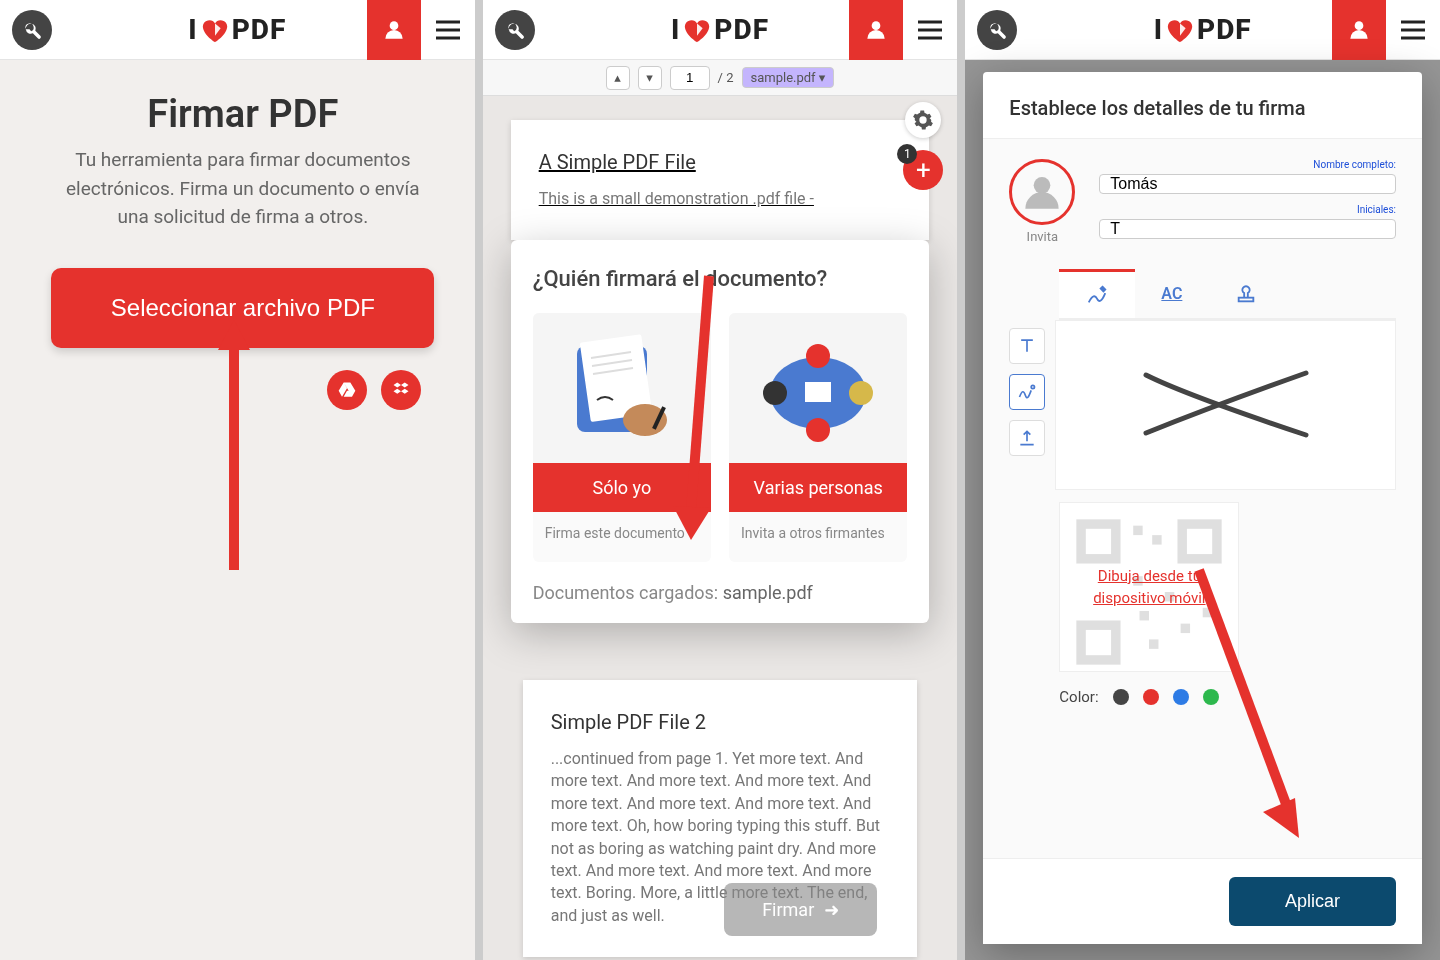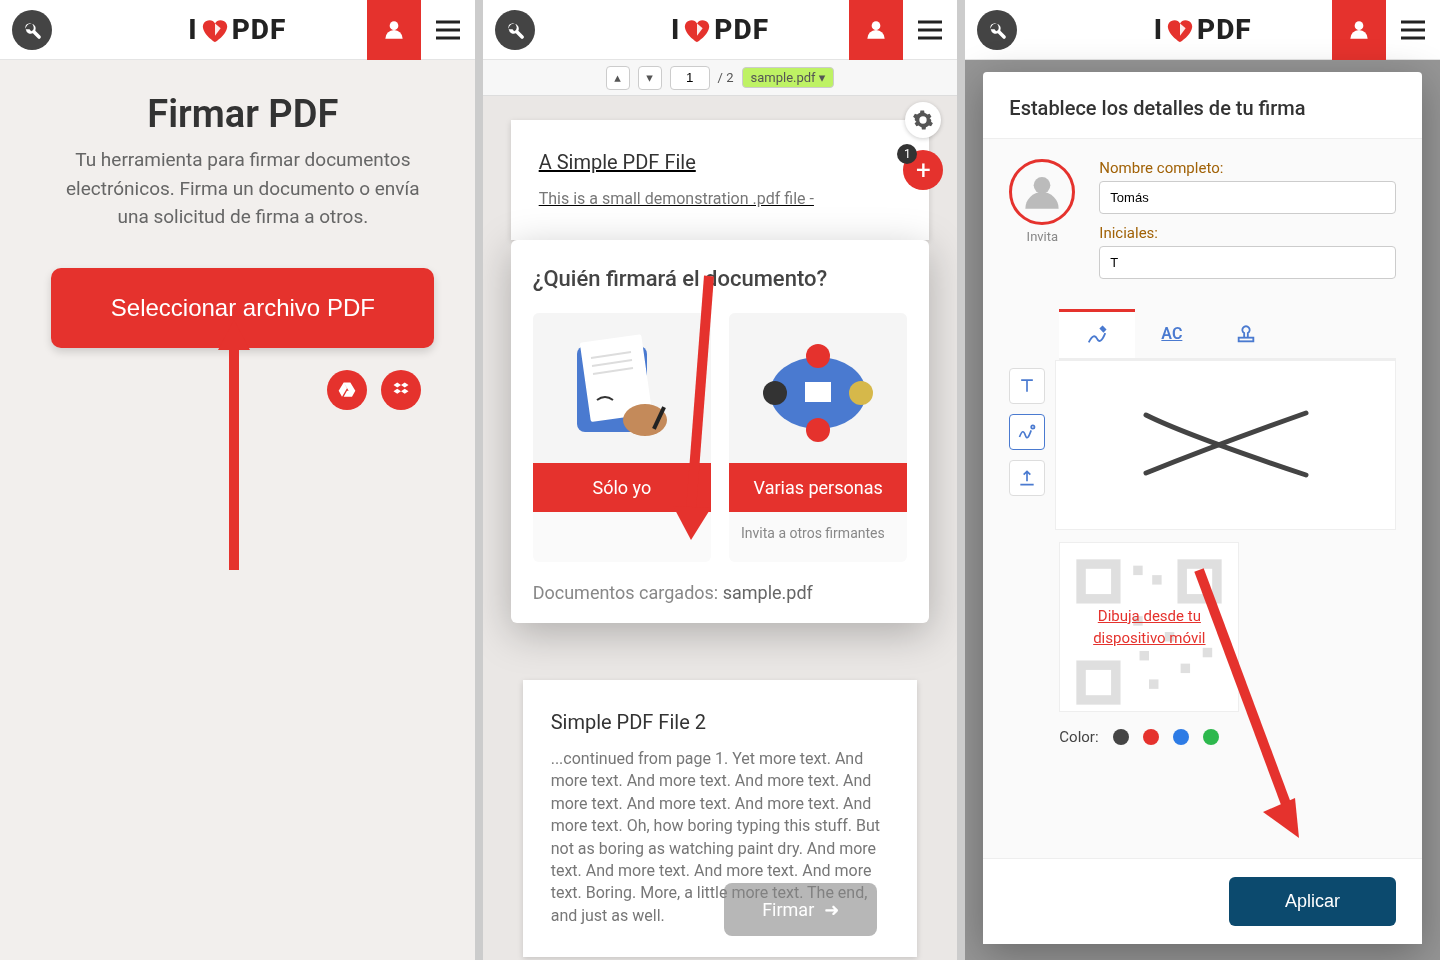--- a/index.html
+++ b/index.html
@@ -28,21 +28,21 @@
 .p1-clouds { display: flex; gap: 14px; justify-content: flex-end; margin: 22px 26px 0 0; }
 .cloud-btn { width: 40px; height: 40px; border-radius: 50%; background: #e5322d; display: flex; align-items: center; justify-content: center; cursor: pointer; }
 .cloud-btn svg { width: 20px; height: 20px; fill: #fff; }
 
 
 .p2 { background: #eae7e5; }
 .p2 .hdr { background: #fff; }
 .p2-toolbar { height: 36px; background: #f7f7f7; border-bottom: 1px solid #ddd; display: flex; align-items: center; justify-content: center; gap: 8px; font-size: 13px; color: #555; }
 .p2-toolbar .nav { width: 24px; height: 24px; border: 1px solid #ccc; border-radius: 4px; display: flex; align-items: center; justify-content: center; cursor: pointer; background: #fff; }
 .p2-toolbar input { width: 40px; height: 24px; text-align: center; border: 1px solid #ccc; border-radius: 4px; }
-.p2-toolbar .file { border: 1px solid #ccc; padding: 2px 8px; border-radius: 4px; background: #bef264; cursor: pointer; }
+.p2-toolbar .file { border: 1px solid #ccc; padding: 2px 8px; border-radius: 4px; background: #c4b5fd; cursor: pointer; }
 .p2-docarea { position: relative; padding: 24px 28px; text-decoration: underline; }
 .p2-page { background: #fff; padding: 30px 28px; box-shadow: 0 2px 6px rgba(0,0,0,0.15); margin-bottom: 26px; }
 .p2-page h3 { font-size: 20px; font-weight: 400; color: #333; margin-bottom: 14px; }
 .p2-page p { font-size: 16px; color: #777; line-height: 1.4; }
 .p2-side { position: absolute; right: 14px; top: 6px; display: flex; flex-direction: column; gap: 12px; align-items: center; }
 .p2-side .gear { width: 36px; height: 36px; border-radius: 50%; background: #fff; box-shadow: 0 1px 4px rgba(0,0,0,0.2); display: flex; align-items: center; justify-content: center; cursor: pointer; }
 .p2-side .gear svg { width: 22px; height: 22px; fill: #555; }
 .p2-side .add { width: 40px; height: 40px; border-radius: 50%; background: #e5322d; color: #fff; font-size: 26px; display: flex; align-items: center; justify-content: center; cursor: pointer; position: relative; }
 .p2-side .badge { position: absolute; top: -6px; left: -6px; width: 20px; height: 20px; border-radius: 50%; background: #333; color: #fff; font-size: 12px; display: flex; align-items: center; justify-content: center; }
 
@@ -64,22 +64,22 @@
 .p3-dim { position: absolute; inset: 60px 0 0 0; background: rgba(120,120,120,0.55); }
 .p3-modal { position: absolute; left: 18px; right: 18px; top: 72px; bottom: 16px; background: #fff; border-radius: 4px; box-shadow: 0 10px 40px rgba(0,0,0,0.3); display: flex; flex-direction: column; }
 .p3-modal h2 { font-size: 20px; font-weight: 500; color: #333; padding: 24px 26px 18px; }
 .p3-form { flex: 1; background: #fafafa; padding: 20px 26px; overflow: auto; border-top: 1px solid #eee; border-bottom: 1px solid #eee; }
 .p3-row1 { display: flex; gap: 24px; margin-bottom: 20px; }
 .p3-avatar { text-align: center; }
 .p3-avatar .circ { width: 66px; height: 66px; border: 3px solid #e5322d; border-radius: 50%; display: flex; align-items: center; justify-content: center; margin-bottom: 4px; }
 .p3-avatar .circ svg { width: 40px; height: 40px; fill: #bbb; }
 .p3-avatar .lbl { font-size: 13px; color: #888; }
 .p3-fields { flex: 1; }
-.p3-fields label { display: block; font-size: 15px; color: #a16207; margin-bottom: 4px; }
-.p3-fields input { width: 100%; padding: 8px 10px; border: 1px solid #ccc; border-radius: 4px; font-size: 13px; margin-bottom: 10px; }
+.p3-fields label { display: block; font-size: 10px; color: #1d4ed8; margin-bottom: 4px; text-align: right; }
+.p3-fields input { width: 100%; padding: 0 10px; border: 1px solid #ccc; border-radius: 4px; font-size: 16px; margin-bottom: 10px; }
 
 .p3-tabs { display: flex; border-bottom: 2px solid #eee; margin-left: 50px; }
 .p3-tab { flex: 0 0 auto; padding: 12px 26px; cursor: pointer; display: flex; align-items: center; justify-content: center; color: #4a7ad0; position: relative; }
 .p3-tab.active { border-top: 3px solid #e5322d; background: #fff; }
 .p3-tab svg { width: 24px; height: 22px; }
 
 .p3-canvas-area { display: flex; gap: 10px; margin-top: 0; }
 .p3-tools { display: flex; flex-direction: column; gap: 10px; padding-top: 8px; }
 .p3-tool { width: 36px; height: 36px; border: 1px solid #ddd; border-radius: 4px; background: #fff; display: flex; align-items: center; justify-content: center; cursor: pointer; color: #4a7ad0; }
 .p3-tool.active { border-color: #4a7ad0; }
@@ -231,20 +231,21 @@
                 <rect x="28" y="10" width="62" height="80" rx="2" fill="#fff" transform="rotate(-8 60 50)"></rect>
                 <line x1="34" y1="30" x2="74" y2="24" stroke="#ddd" stroke-width="2"></line>
                 <line x1="35" y1="38" x2="75" y2="32" stroke="#ddd" stroke-width="2"></line>
                 <line x1="36" y1="46" x2="76" y2="40" stroke="#ddd" stroke-width="2"></line>
                 <path d="M40 72 q8 -6 16 0" stroke="#333" stroke-width="2" fill="none"></path>
                 <ellipse cx="88" cy="92" rx="22" ry="16" fill="#c48a5a"></ellipse>
                 <rect x="100" y="78" width="4" height="24" fill="#222" transform="rotate(25 102 90)"></rect>
               </svg>
           </div>
           <div class="obtn">Sólo yo</div>
+          <div class="odesc">Firma este documento</div>
         </div>
         <div class="p2-opt">
           <div class="art">
             <svg viewBox="0 0 130 120">
                 <ellipse cx="65" cy="65" rx="48" ry="36" fill="#4a7ad0"></ellipse>
                 <circle cx="65" cy="28" r="12" fill="#e5322d"></circle>
                 <circle cx="65" cy="102" r="12" fill="#e5322d"></circle>
                 <circle cx="22" cy="65" r="12" fill="#333"></circle>
                 <circle cx="108" cy="65" r="12" fill="#d6b84a"></circle>
                 <rect x="52" y="54" width="26" height="20" fill="#fff"></rect>

